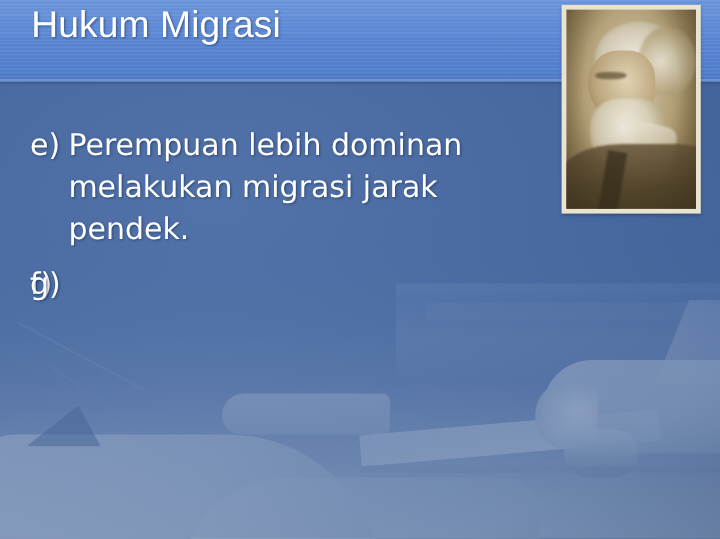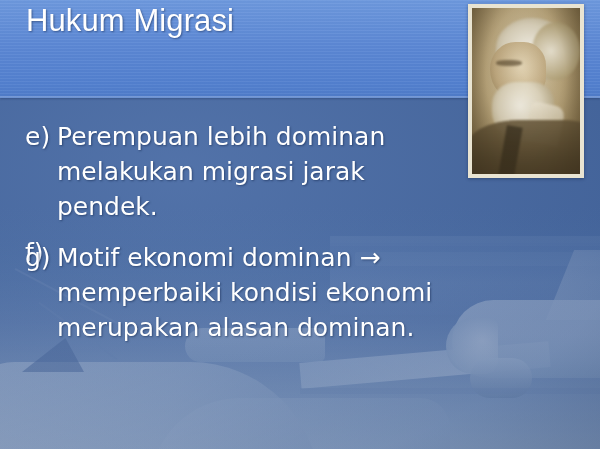--- a/index.html
+++ b/index.html
@@ -172,21 +172,21 @@
   .bg-vignette {
     position: absolute;
     inset: 0;
     background: radial-gradient(ellipse at 30% 38%, rgba(255,255,255,.045) 0%, rgba(30,52,92,.16) 78%, rgba(24,44,82,.30) 100%);
   }
 
   
   .title-band {
     position: absolute;
     left: 0; top: 0;
-    width: 600px; height: 98px;
+    width: 600px; height: 68px;
     background:
       repeating-linear-gradient(to bottom,
         rgba(255,255,255,.05) 0px,
         rgba(255,255,255,.05) 1px,
         rgba(0,0,0,.015) 1px,
         rgba(0,0,0,.015) 3px),
       linear-gradient(to bottom,#6d98dd 0%,#5b87d4 48%,#5280cf 86%,#4f7cc9 100%);
     box-shadow: 0 1px 2px rgba(20,40,80,.35);
   }
   .title-band::after {
@@ -339,21 +339,20 @@
     top: 0;
     width: 40px;
     text-align: left;
     font-size: 25px;
     line-height: 35px;
     color: #ffffff;
     text-shadow: 1px 1px 2px rgba(24,44,84,.58);
   }
   .item .body-text {
     display: block;
-    margin-top: 16px;
   }
 </style>
 </head>
 <body>
 
 <div class="slide">
 
   <div class="bg-photo">
     <div class="bg-base"></div>
     <div class="bg-terminal-roof"></div>
@@ -399,18 +398,17 @@
       <span class="marker">e)</span>
       <span class="body-text">Perempuan lebih dominan melakukan migrasi jarak pendek.</span>
     </div>
 
     <div class="item">
       <span class="marker">f)</span>
     </div>
 
     <div class="item">
       <span class="marker">g)</span>
-      <span class="body-text">Motif ekonomi dominan → memperbaiki kondisi ekonomi merupakan alasan dominan.</span>
     </div>
 
   </div>
 
 </div>
 
 </body></html>

